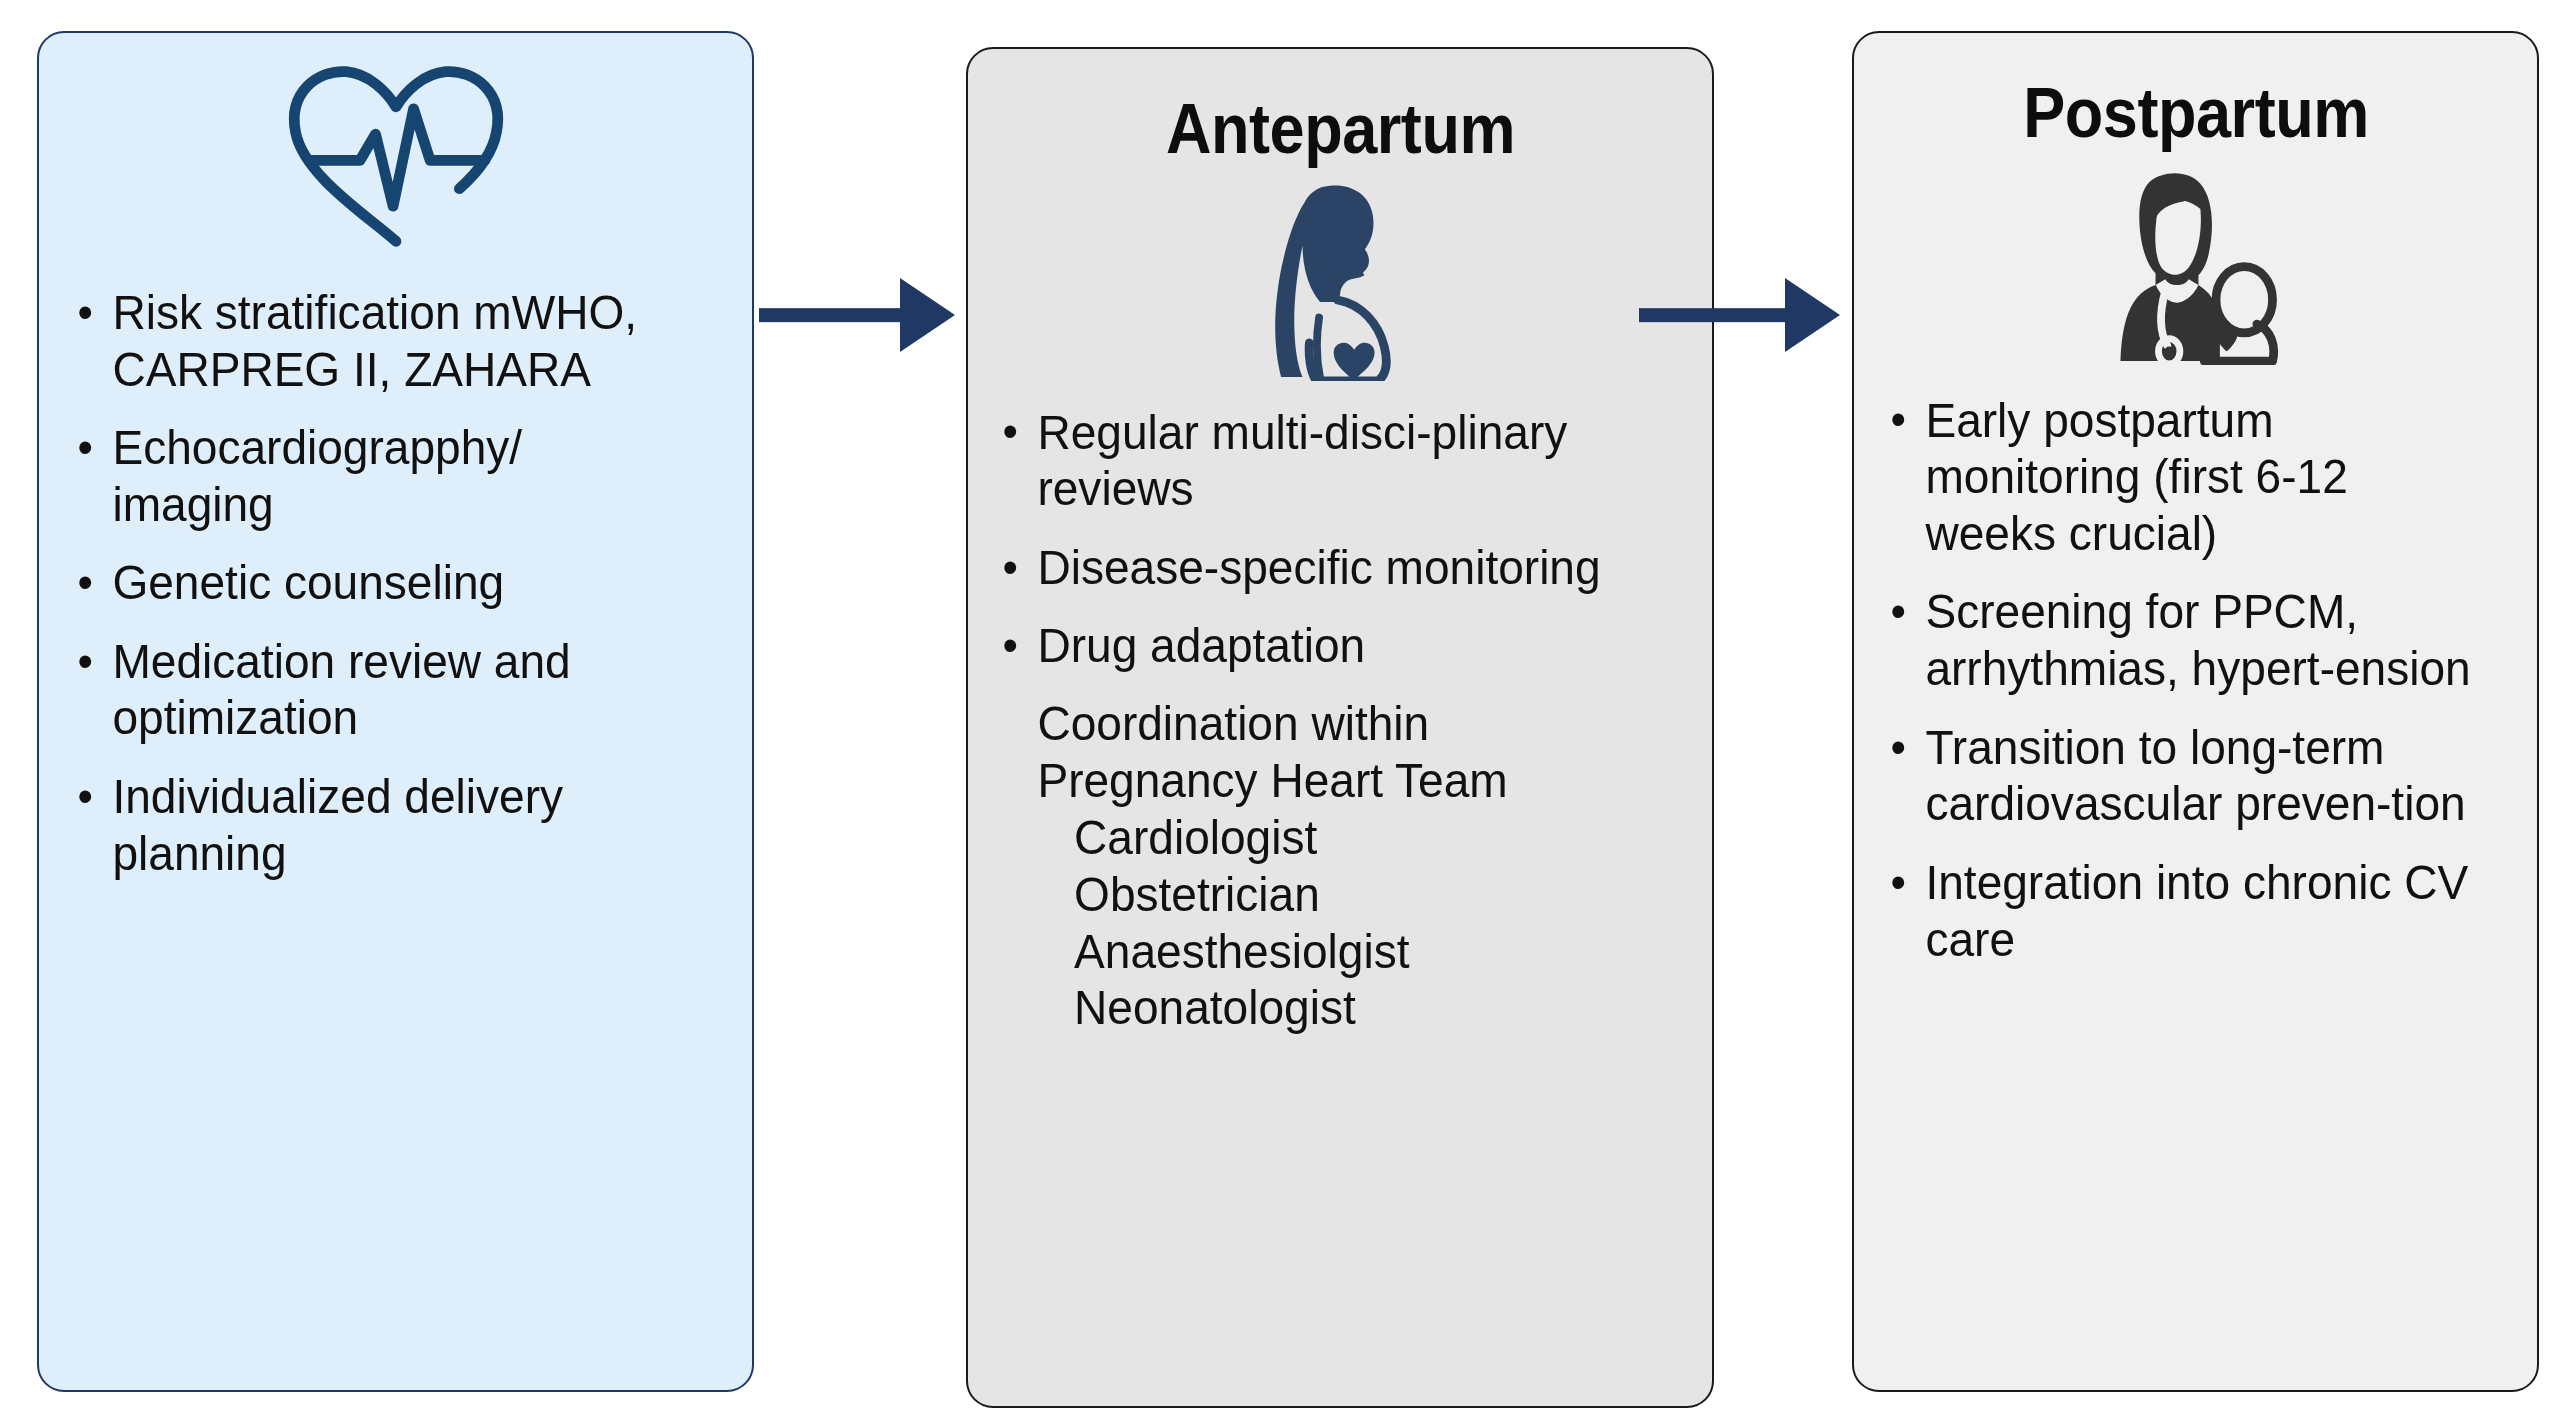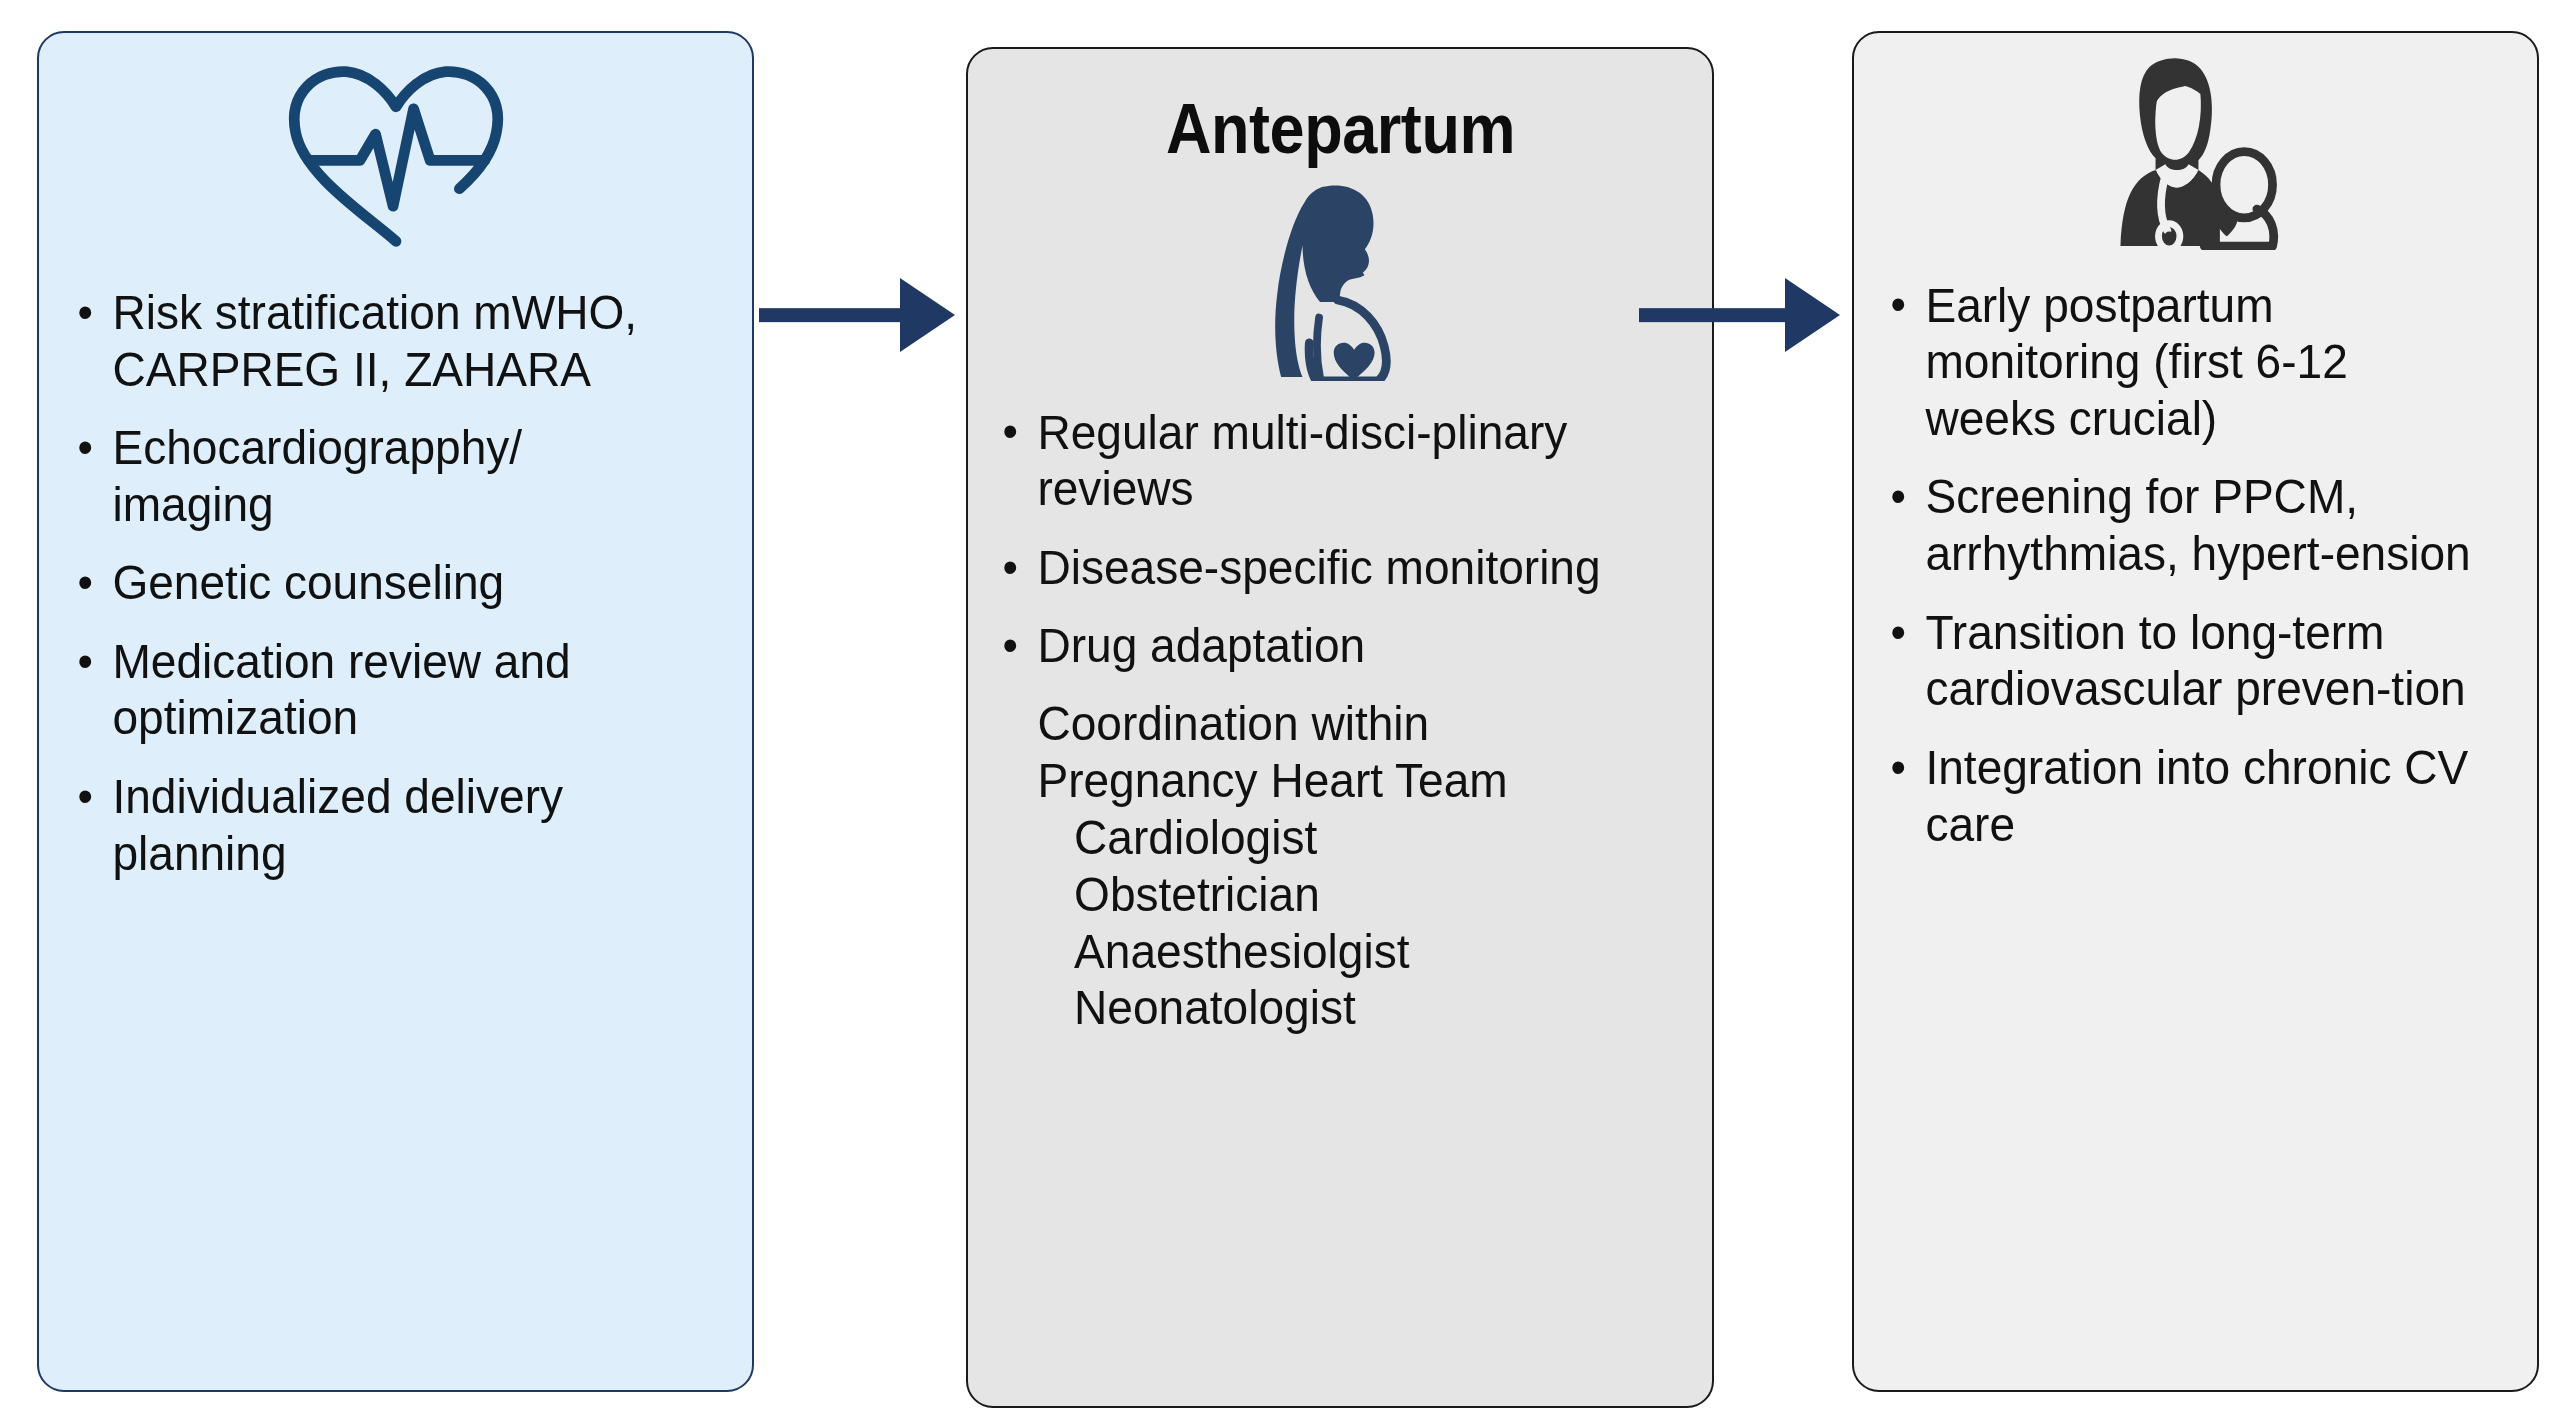--- a/index.html
+++ b/index.html
@@ -148,20 +148,23 @@
       </ul>
   </div>
 
   <div class="arrow" id="arrow-2" style="left:1639px;top:277px;width:205px;height:76px;">
     <div class="shaft" style="width:152px;"></div>
     <div class="head" style="left:146px;"></div>
   </div>
 
   <div class="panel" id="panel-postpartum" style="left:1852px;top:31px;width:687px;height:1361px;
               background:#F0F0F0;border:2.9px solid #1a1a1a;">
+    <div style="padding:45px 21.5px 0 21.5px;">
+      <div class="panel-title">Postpartum</div>
+    </div>
 
     <div class="icon-wrap" style="margin-top:21.5px;height:195px;">
       <svg width="210" height="195" viewBox="0 0 215 200" aria-hidden="true">
 
         <path d="M60 12 C 74 0, 100 0, 112 14 C 124 28, 126 54, 122 78
                  C 120 92, 116 102, 110 108 L 110 120 L 66 120 L 66 106
                  C 58 98, 52 82, 50 62 C 48 40, 50 22, 60 12 Z" fill="#333333"></path>
 
         <path d="M70 34 C 84 28, 100 30, 112 40 C 114 62, 110 86, 100 100
                  C 92 110, 80 110, 72 100 C 64 88, 64 56, 70 34 Z" fill="#F0F0F0"></path>

